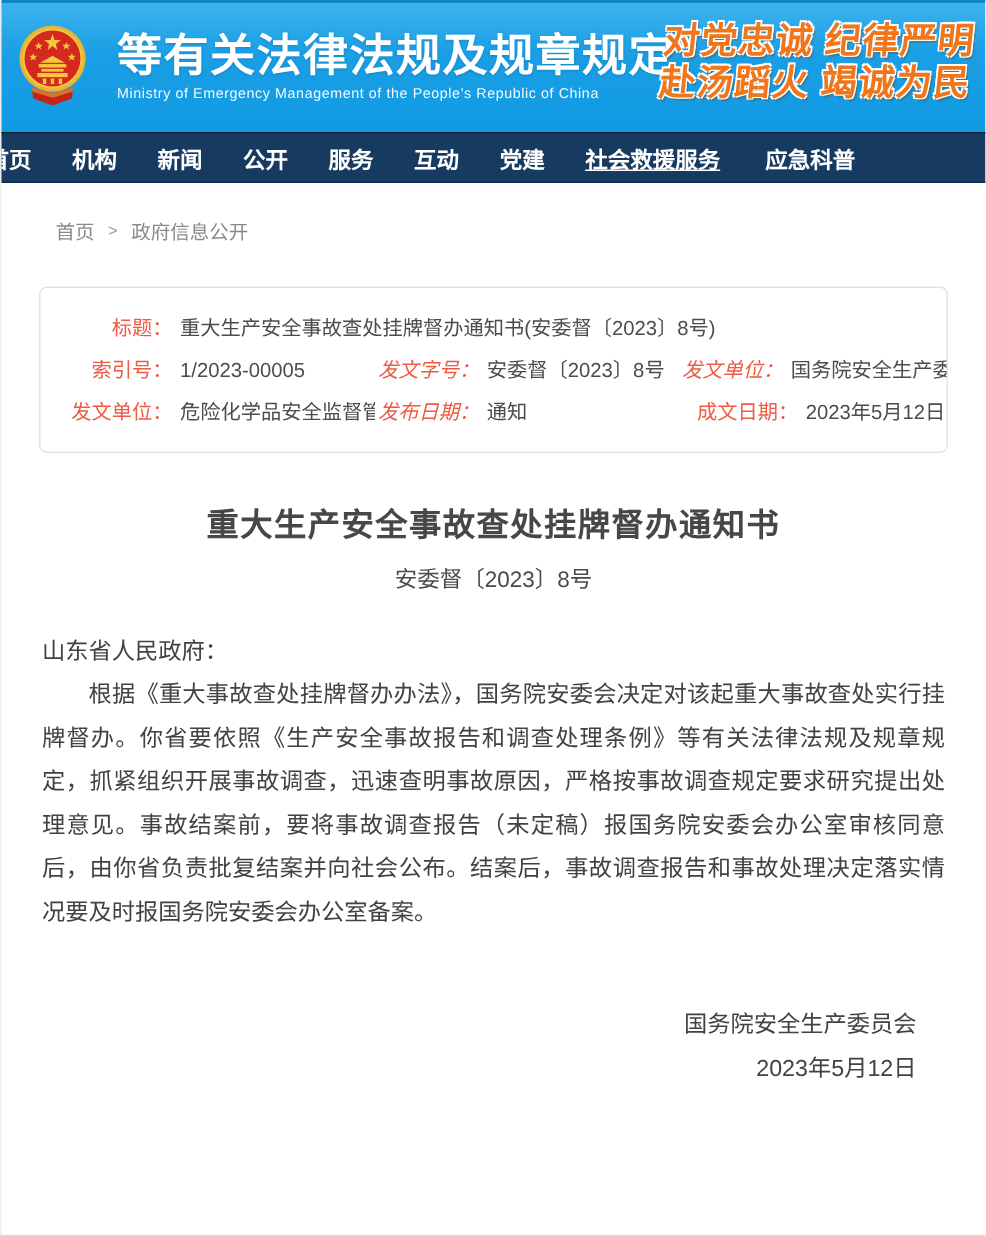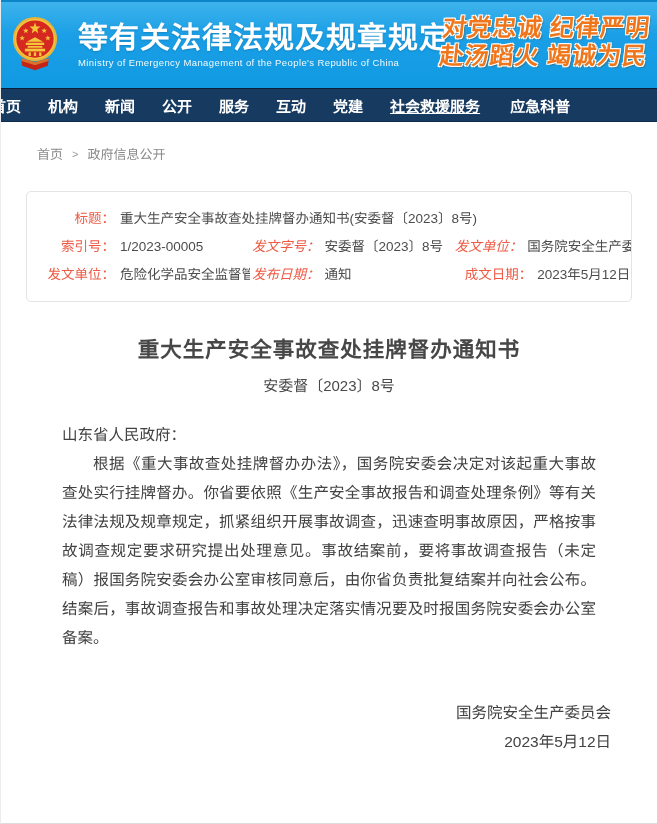--- a/index.html
+++ b/index.html
@@ -80,21 +80,21 @@
   }
   .meta-label.w70 { width:70px;font-style:italic; }
   .meta-value { margin-left:5px; color:#4c4c4c; }
 
   
   .doc-title {
     margin-top:30px; text-align:center; font-size:21.5px; font-weight:bold;
     color:#474747; letter-spacing:1px;
   }
   .doc-number { margin-top:11px; text-align:center; font-size:15px; color:#4a4a4a; }
-  .doc-body { margin-top:25px; padding:0 61px; font-size:15.5px; line-height:29px; color:#424242; }
+  .doc-body { margin-top:25px; padding:0 27px; font-size:15.5px; line-height:29px; color:#424242; }
   .doc-body p { text-align:justify; }
   .doc-body p.indent { text-indent:2em; }
   .signature { margin-top:46px; padding-right:46px; text-align:right;
                font-size:15.5px; line-height:29px; color:#424242; }
 </style>
 </head>
 <body>
 
 <div class="page">
 

